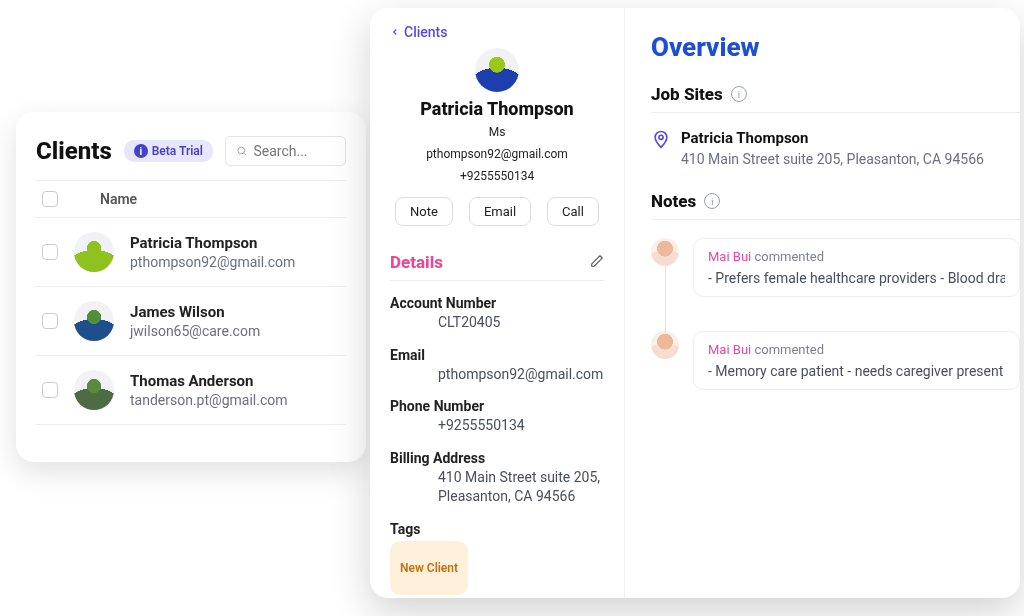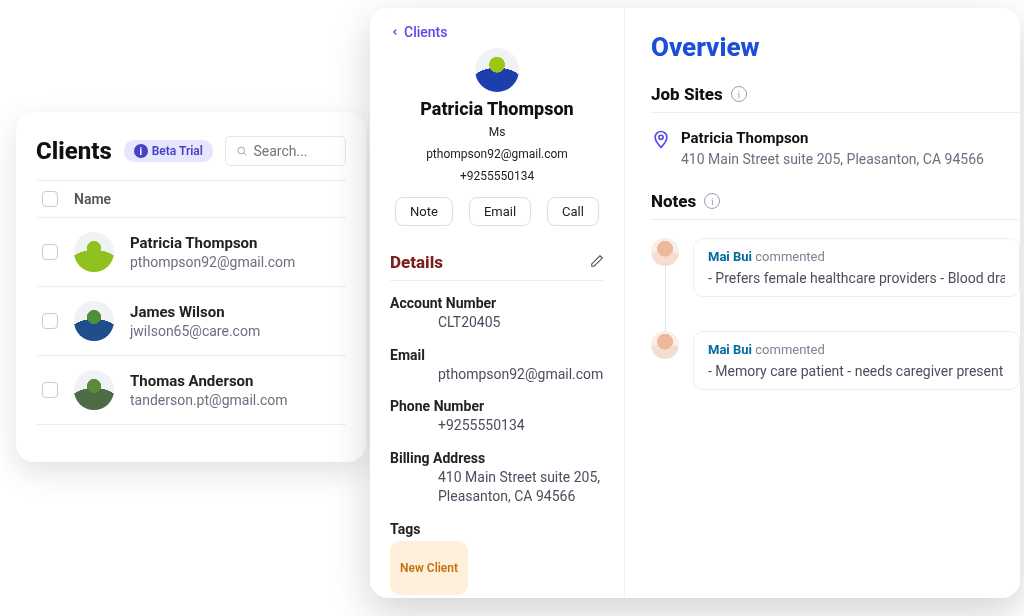--- a/index.html
+++ b/index.html
@@ -124,21 +124,21 @@
   .profile-sub { font-size:12px; color:#222; margin-top:4px; line-height:1.5; }
   .btn-row { display:flex; justify-content:center; gap:16px; margin-top:12px; }
   .tiny-btn {
     border:1px solid #dcdde5; background:#fff; border-radius:8px;
     padding:6px 14px; font-size:13px; color:#222; cursor:pointer;
   }
   .section-title-row {
     display:flex; align-items:center; justify-content:space-between;
     margin-top:26px; padding-bottom:8px; border-bottom:1px solid #eee;
   }
-  .section-title { font-size:17px; font-weight:800; color:#7f1d1d; }
+  .section-title { font-size:17px; font-weight:800; color:#ec4899; }
   .edit-ico { color:#555; cursor:pointer; }
   .field { margin-top:14px; }
   .field .lbl { font-size:14px; font-weight:700; color:#222; }
   .field .val { font-size:14px; color:#4a4f5d; margin-top:2px; line-height:1.4;margin-left:48px;}
   .tag-pill {
     display:inline-block; background:#fff0db; color:#c7700f;
     border-radius:10px; padding:20px 10px; font-size:12px; font-weight:600;
     margin-top:4px;
   }
   
@@ -168,21 +168,21 @@
     background-color:#f8efe9; flex-shrink:0; z-index:1;
   }
   .notes-thread .line {
     position:absolute; left:14px; top:28px; width:1px; height:76px; background:#e3e3e9;
   }
   .note-card {
     border:1px solid #eceef3; border-radius:10px; padding:10px 14px; flex:1;
     min-width:0;
   }
   .note-meta { font-size:13px; color:#7d8394; }
-  .note-meta b { color:#0369a1; font-weight:700; }
+  .note-meta b { color:#ec4899; font-weight:400; }
   .note-body { font-size:14px; color:#4a4f5d; margin-top:6px; white-space:nowrap; overflow:hidden; }
 </style>
 </head>
 <body>
 
 <div class="list-card">
   <div class="list-header">
     <span class="clients-title">Clients</span>
     <span class="beta-pill">
       <span class="info-ico">i</span>
@@ -191,21 +191,21 @@
     <div class="search-box">
       <svg width="14" height="14" viewBox="0 0 24 24" fill="none" stroke="#9aa0ad" stroke-width="2">
           <circle cx="11" cy="11" r="7"></circle>
           <line x1="21" y1="21" x2="16.5" y2="16.5"></line>
         </svg>
       <input placeholder="Search..." style="">
     </div>
   </div>
   <div class="table-head">
     <span class="chk"></span>
-    <span style="">Name</span>
+    <span style="margin-left:26px;">Name</span>
   </div>
   <div id="rows">
       <div class="client-row">
         <span class="chk"></span>
         <span class="avatar" style="--head:#8fc21e;--body:#8fc21e"></span>
         <span class="row-text">
           <div class="nm">Patricia Thompson</div>
           <div class="em">pthompson92@gmail.com</div>
         </span>
       </div>

